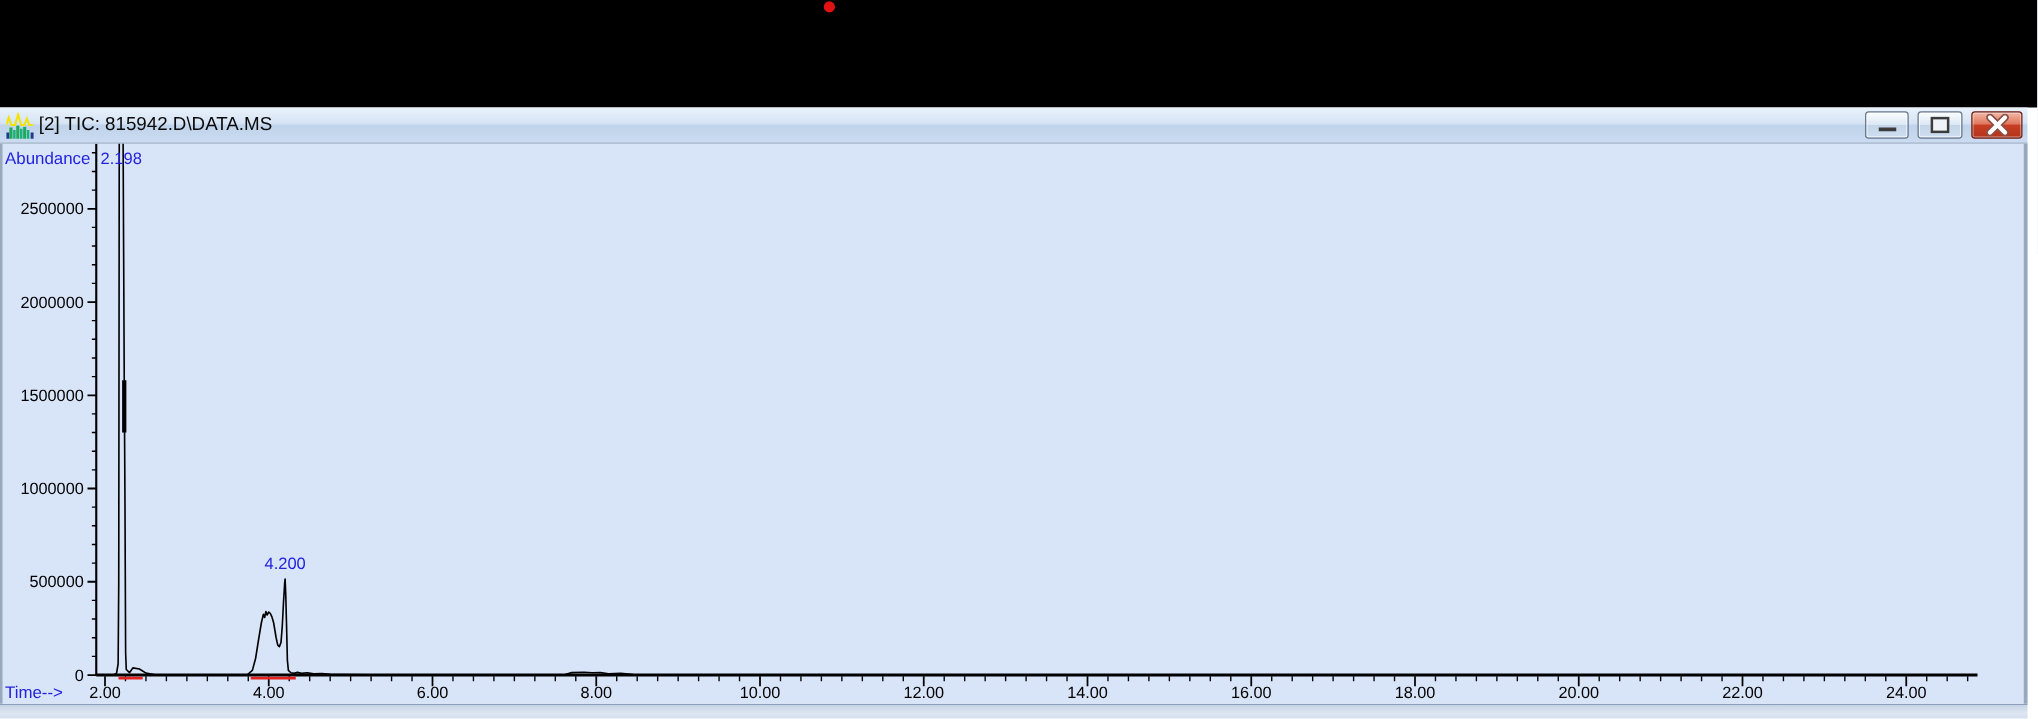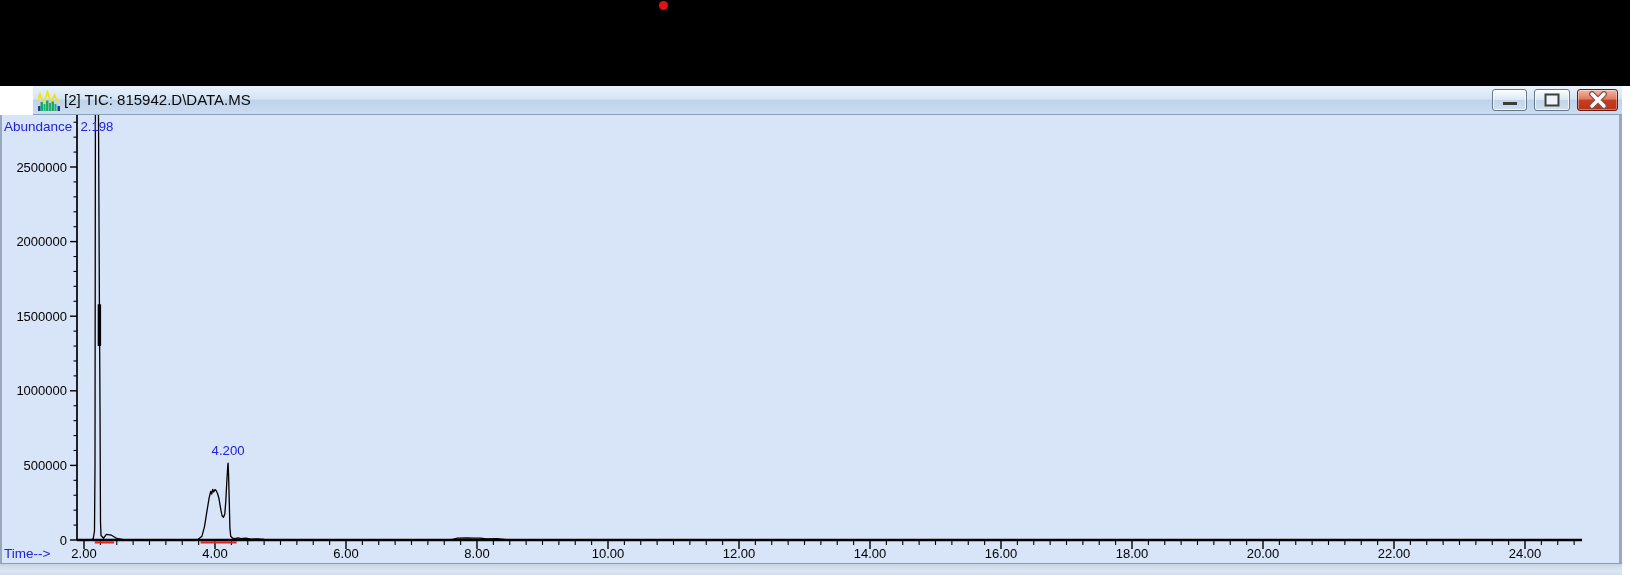--- a/index.html
+++ b/index.html
@@ -1,21 +1,21 @@
 <!DOCTYPE html>
 <html><head>
 <meta charset="utf-8">
 <style>
   html,body{margin:0;padding:0;background:#ffffff;}
   body{font-family:"Liberation Sans",sans-serif;}
   .screen{position:relative;width:1630px;height:575px;overflow:hidden;background:#ffffff;}
   .top-band{position:absolute;left:0;top:0;width:1630px;height:86px;background:#000000;}
   .record-dot{position:absolute;left:659px;top:1px;width:9px;height:9px;border-radius:50%;}
   .app-window{position:absolute;left:0;top:86px;width:1622px;height:489px;}
-  .titlebar{position:relative;height:29px;background:linear-gradient(180deg,#eaf2fc 0%,#d6e4f4 45%,#bfd3ea 52%,#cbdcf1 100%);border-bottom:1px solid #8aa0ba;box-sizing:border-box;margin-left:33px;}
+  .titlebar{position:relative;height:29px;background:linear-gradient(180deg,#eaf2fc 0%,#d6e4f4 45%,#bfd3ea 52%,#cbdcf1 100%);border-bottom:1px solid #8aa0ba;box-sizing:border-box;}
   .app-icon{position:absolute;left:5px;top:4px;width:22px;height:22px;}
   .title-text{position:absolute;left:31px;top:5px;font-size:15px;color:#0a0a0a;white-space:pre;}
   .win-buttons{position:absolute;right:4px;top:3px;height:22px;display:flex;gap:7px;}
   .win-btn{height:22px;border-radius:3px;box-sizing:border-box;position:relative;cursor:default;}
   .win-btn.min{width:35px;border:1px solid #68798c;background:linear-gradient(180deg,#fbfdff 0%,#dce8f4 48%,#c3d5e9 52%,#cfdff0 100%);box-shadow:inset 0 0 0 1px rgba(255,255,255,.7);}
   .win-btn.max{width:36px;border:1px solid #68798c;background:linear-gradient(180deg,#fbfdff 0%,#dce8f4 48%,#c3d5e9 52%,#cfdff0 100%);box-shadow:inset 0 0 0 1px rgba(255,255,255,.7);}
   .win-btn.close{width:41px;border:1px solid #6d1a0d;background:linear-gradient(180deg,#f3b7a6 0%,#e07a5f 45%,#c63d22 52%,#b5341c 100%);box-shadow:inset 0 0 0 1px rgba(255,255,255,.35);}
   .glyph-min{position:absolute;left:50%;top:12px;transform:translateX(-50%);width:14px;height:3px;background:#3c3c3c;}
   .glyph-max{position:absolute;left:50%;top:50%;transform:translate(-50%,-50%);width:11px;height:9px;border:2px solid #3c3c3c;background:#eef3f8;}
   .glyph-x{position:absolute;left:50%;top:50%;transform:translate(-50%,-50%);}

